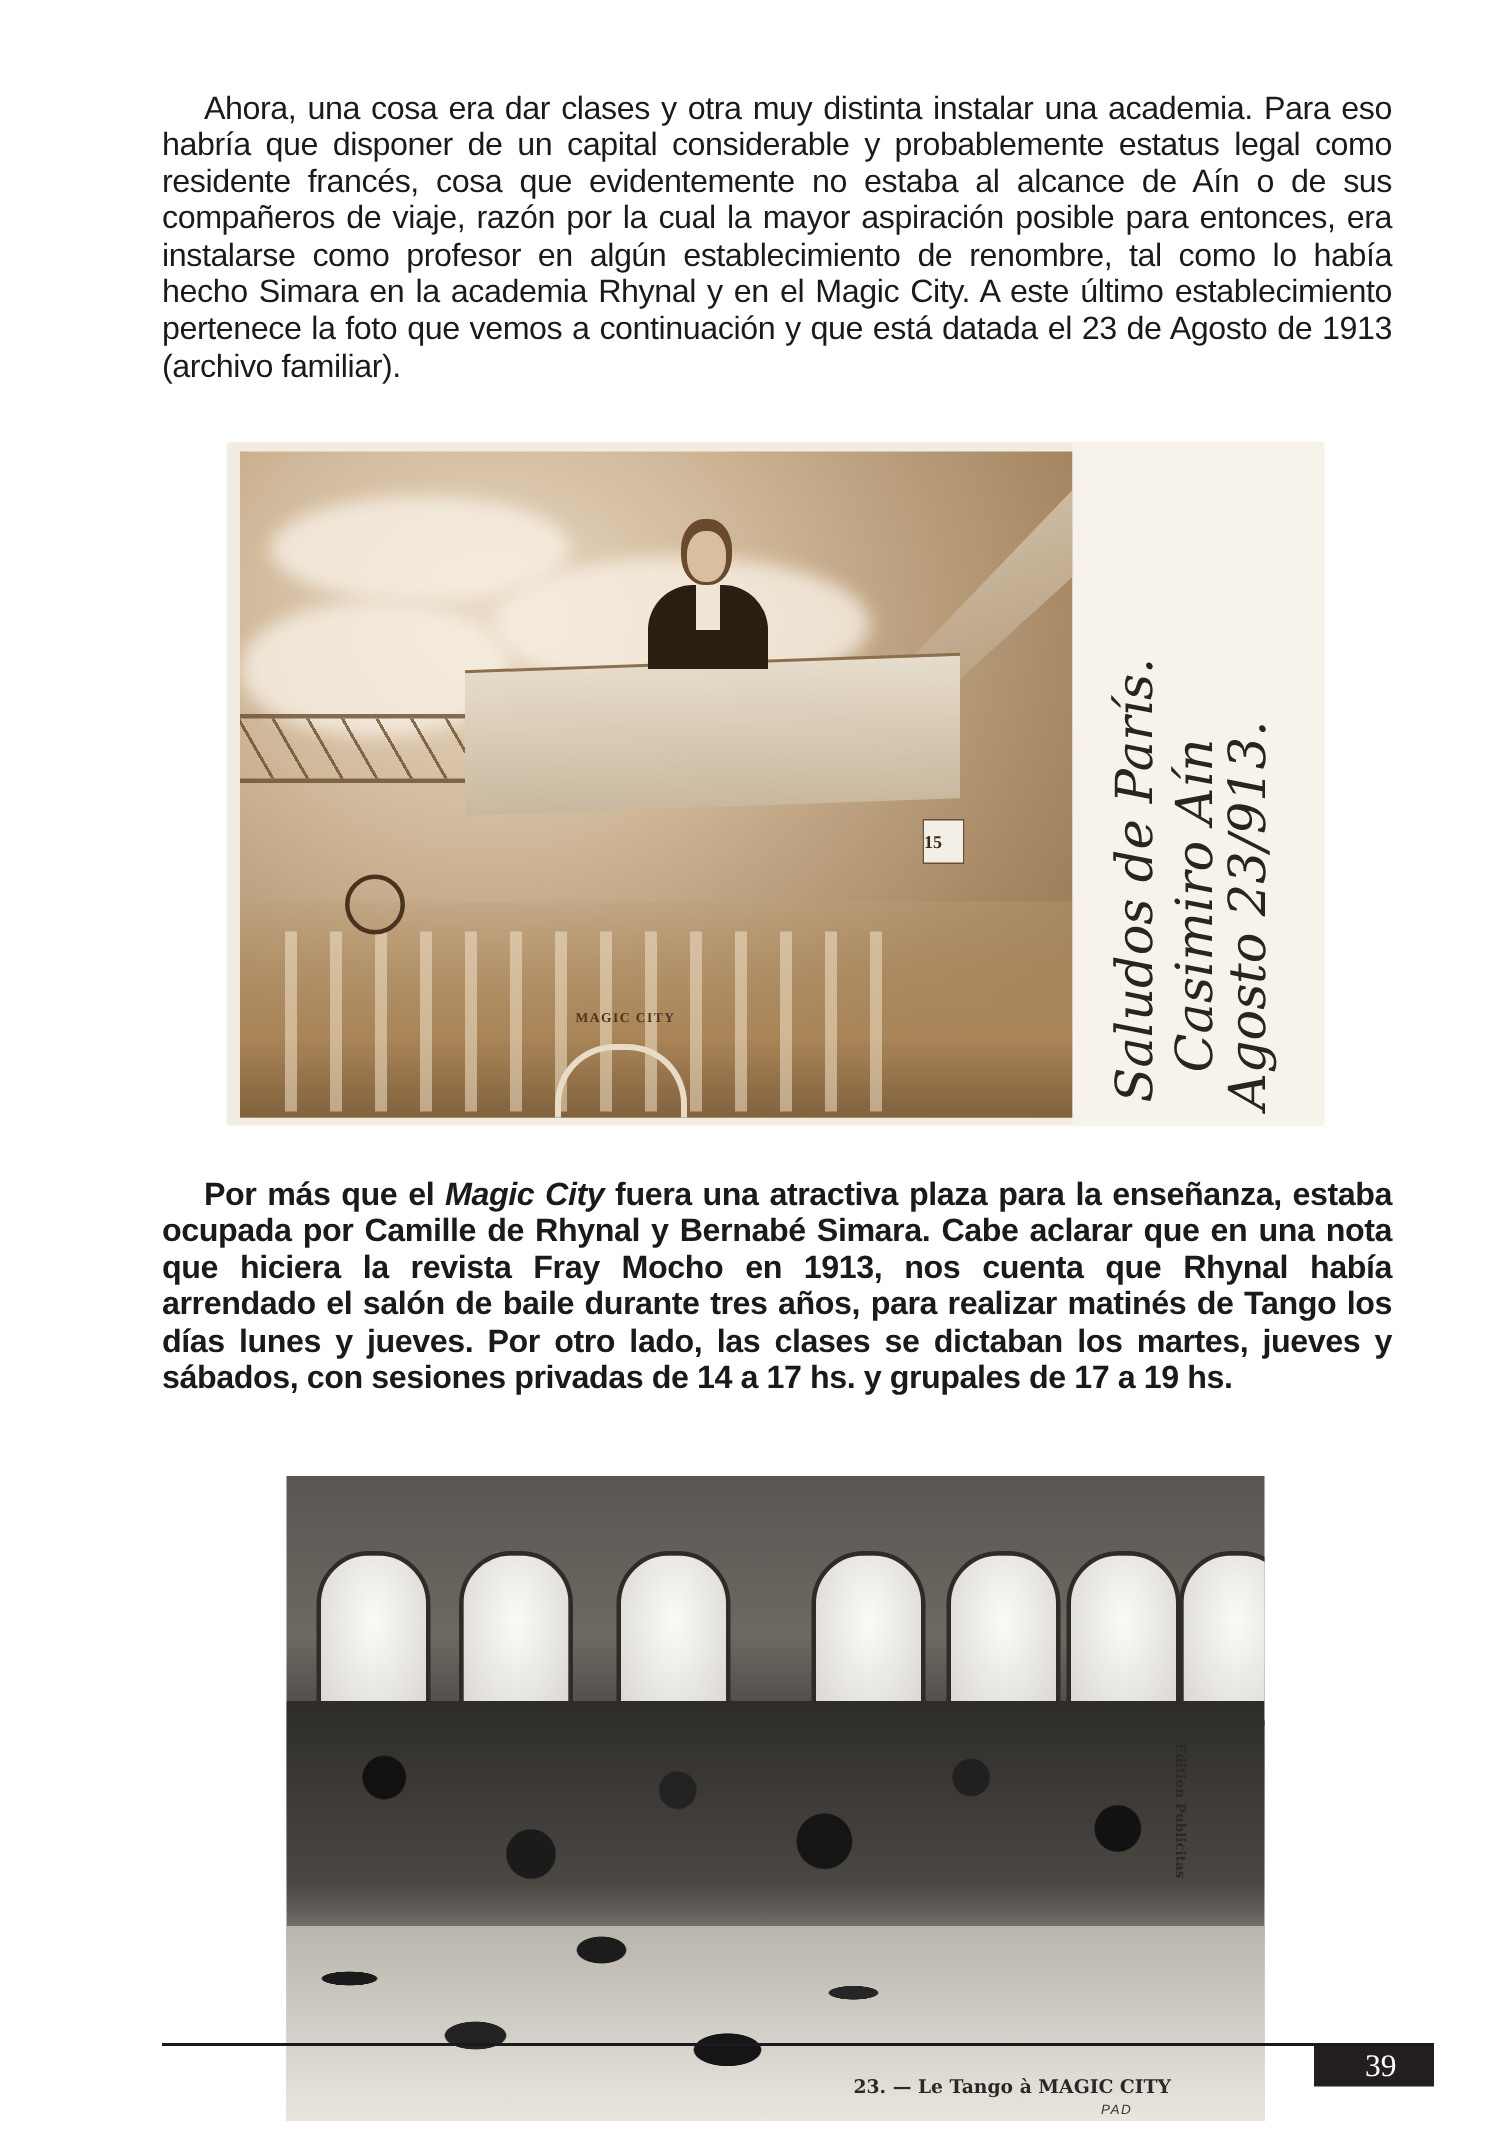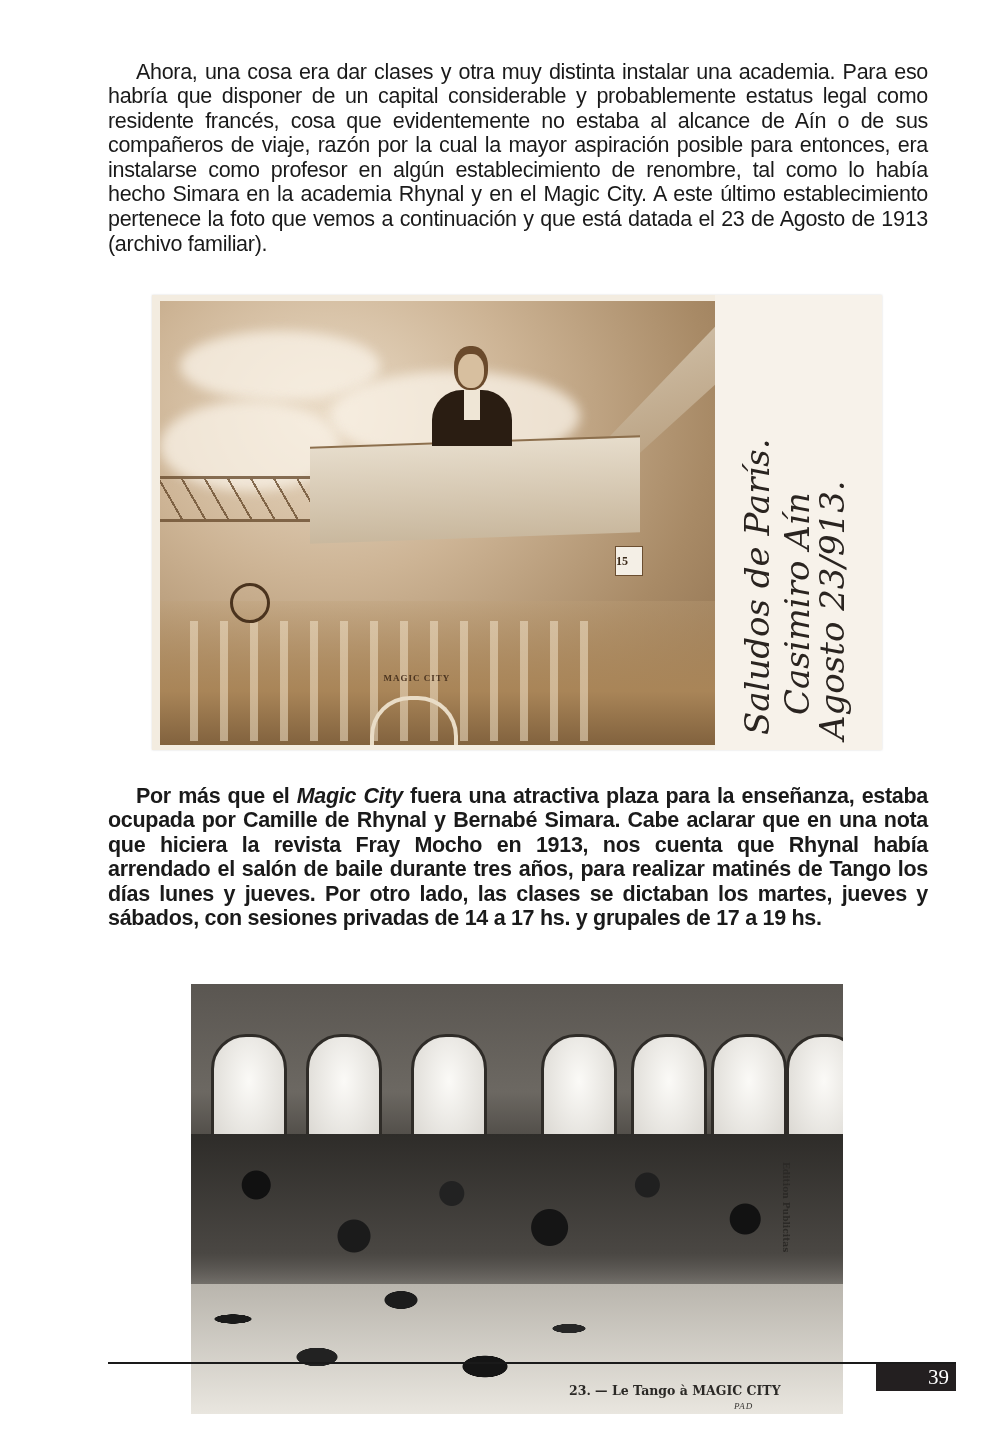--- a/index.html
+++ b/index.html
@@ -47,26 +47,26 @@
       radial-gradient(circle at 85% 50%, #121212 0 15px, transparent 16px),
       linear-gradient(180deg,#2e2c29,#4a4743 70%, transparent); }
   #photo2 .floor { position:absolute; left:0; top:300px; width:652px; height:130px; background:linear-gradient(180deg,#b9b5ad,#e9e6df); }
   #photo2 .dancers { position:absolute; left:0; top:240px; width:420px; height:190px; background:
       radial-gradient(ellipse at 10% 50%, #1a1a1a 0 18px, transparent 19px),
       radial-gradient(ellipse at 30% 70%, #222 0 20px, transparent 21px),
       radial-gradient(ellipse at 50% 40%, #1c1c1c 0 16px, transparent 17px),
       radial-gradient(ellipse at 70% 75%, #151515 0 22px, transparent 23px),
       radial-gradient(ellipse at 90% 55%, #262626 0 16px, transparent 17px); }
   #photo2 .caption { position:absolute; left:378px; top:399px; font-family:"DejaVu Serif", serif; font-weight:bold; font-size:12.5px; color:#2b2926; white-space:nowrap; }
-  #photo2 .pad { position:absolute; left:543px; top:417px; font-family:Liberation Serif, serif; font-style:italic; font-size:9px; color:#3a3835; letter-spacing:1px; }
+  #photo2 .pad { position:absolute; left:543px; top:417px; font-family:Liberation Sans, sans-serif; font-style:italic; font-size:9px; color:#3a3835; letter-spacing:1px; }
   #photo2 .edition { position:absolute; left:600px; top:178px; font-family:"DejaVu Serif", serif; font-weight:bold; font-size:9px; color:#2b2926; transform:rotate(90deg); transform-origin:left top; white-space:nowrap; }
 
   
   #footer-rule { position:absolute; left:108px; top:1362px; width:848px; height:2px; background:#1a1a1a; }
-  #page-number { position:absolute; left:876px; top:1364px; width:80px; height:27px; background:#231f20; color:#ffffff; font-family:"Liberation Serif", serif; font-size:21px; text-align:right; padding-right:7px; box-sizing:border-box; line-height:27px; }
+  #page-number { position:absolute; left:876px; top:1364px; width:80px; height:27px; background:#231f20; color:#ffffff; font-family:"Liberation Serif", serif; font-size:21px; text-align:right; padding-right:25px; box-sizing:border-box; line-height:27px; }
 </style>
 </head>
 <body>
 
 <p class="para" id="p1">Ahora, una cosa era dar clases y otra muy distinta instalar una academia. Para eso habría que disponer de un capital considerable y probablemente estatus legal como residente francés, cosa que evidentemente no estaba al alcance de Aín o de sus compañeros de viaje, razón por la cual la mayor aspiración posible para entonces, era instalarse como profesor en algún establecimiento de renombre, tal como lo había hecho Simara en la academia Rhynal y en el Magic City. A este último establecimiento pertenece la foto que vemos a continuación y que está datada el 23 de Agosto de 1913 (archivo familiar).</p>
 
 <div id="photo1">
   <div class="pic">
     <div class="cloud" style="left:20px;top:30px;width:200px;height:70px;"></div>
     <div class="cloud" style="left:170px;top:70px;width:250px;height:90px;"></div>

